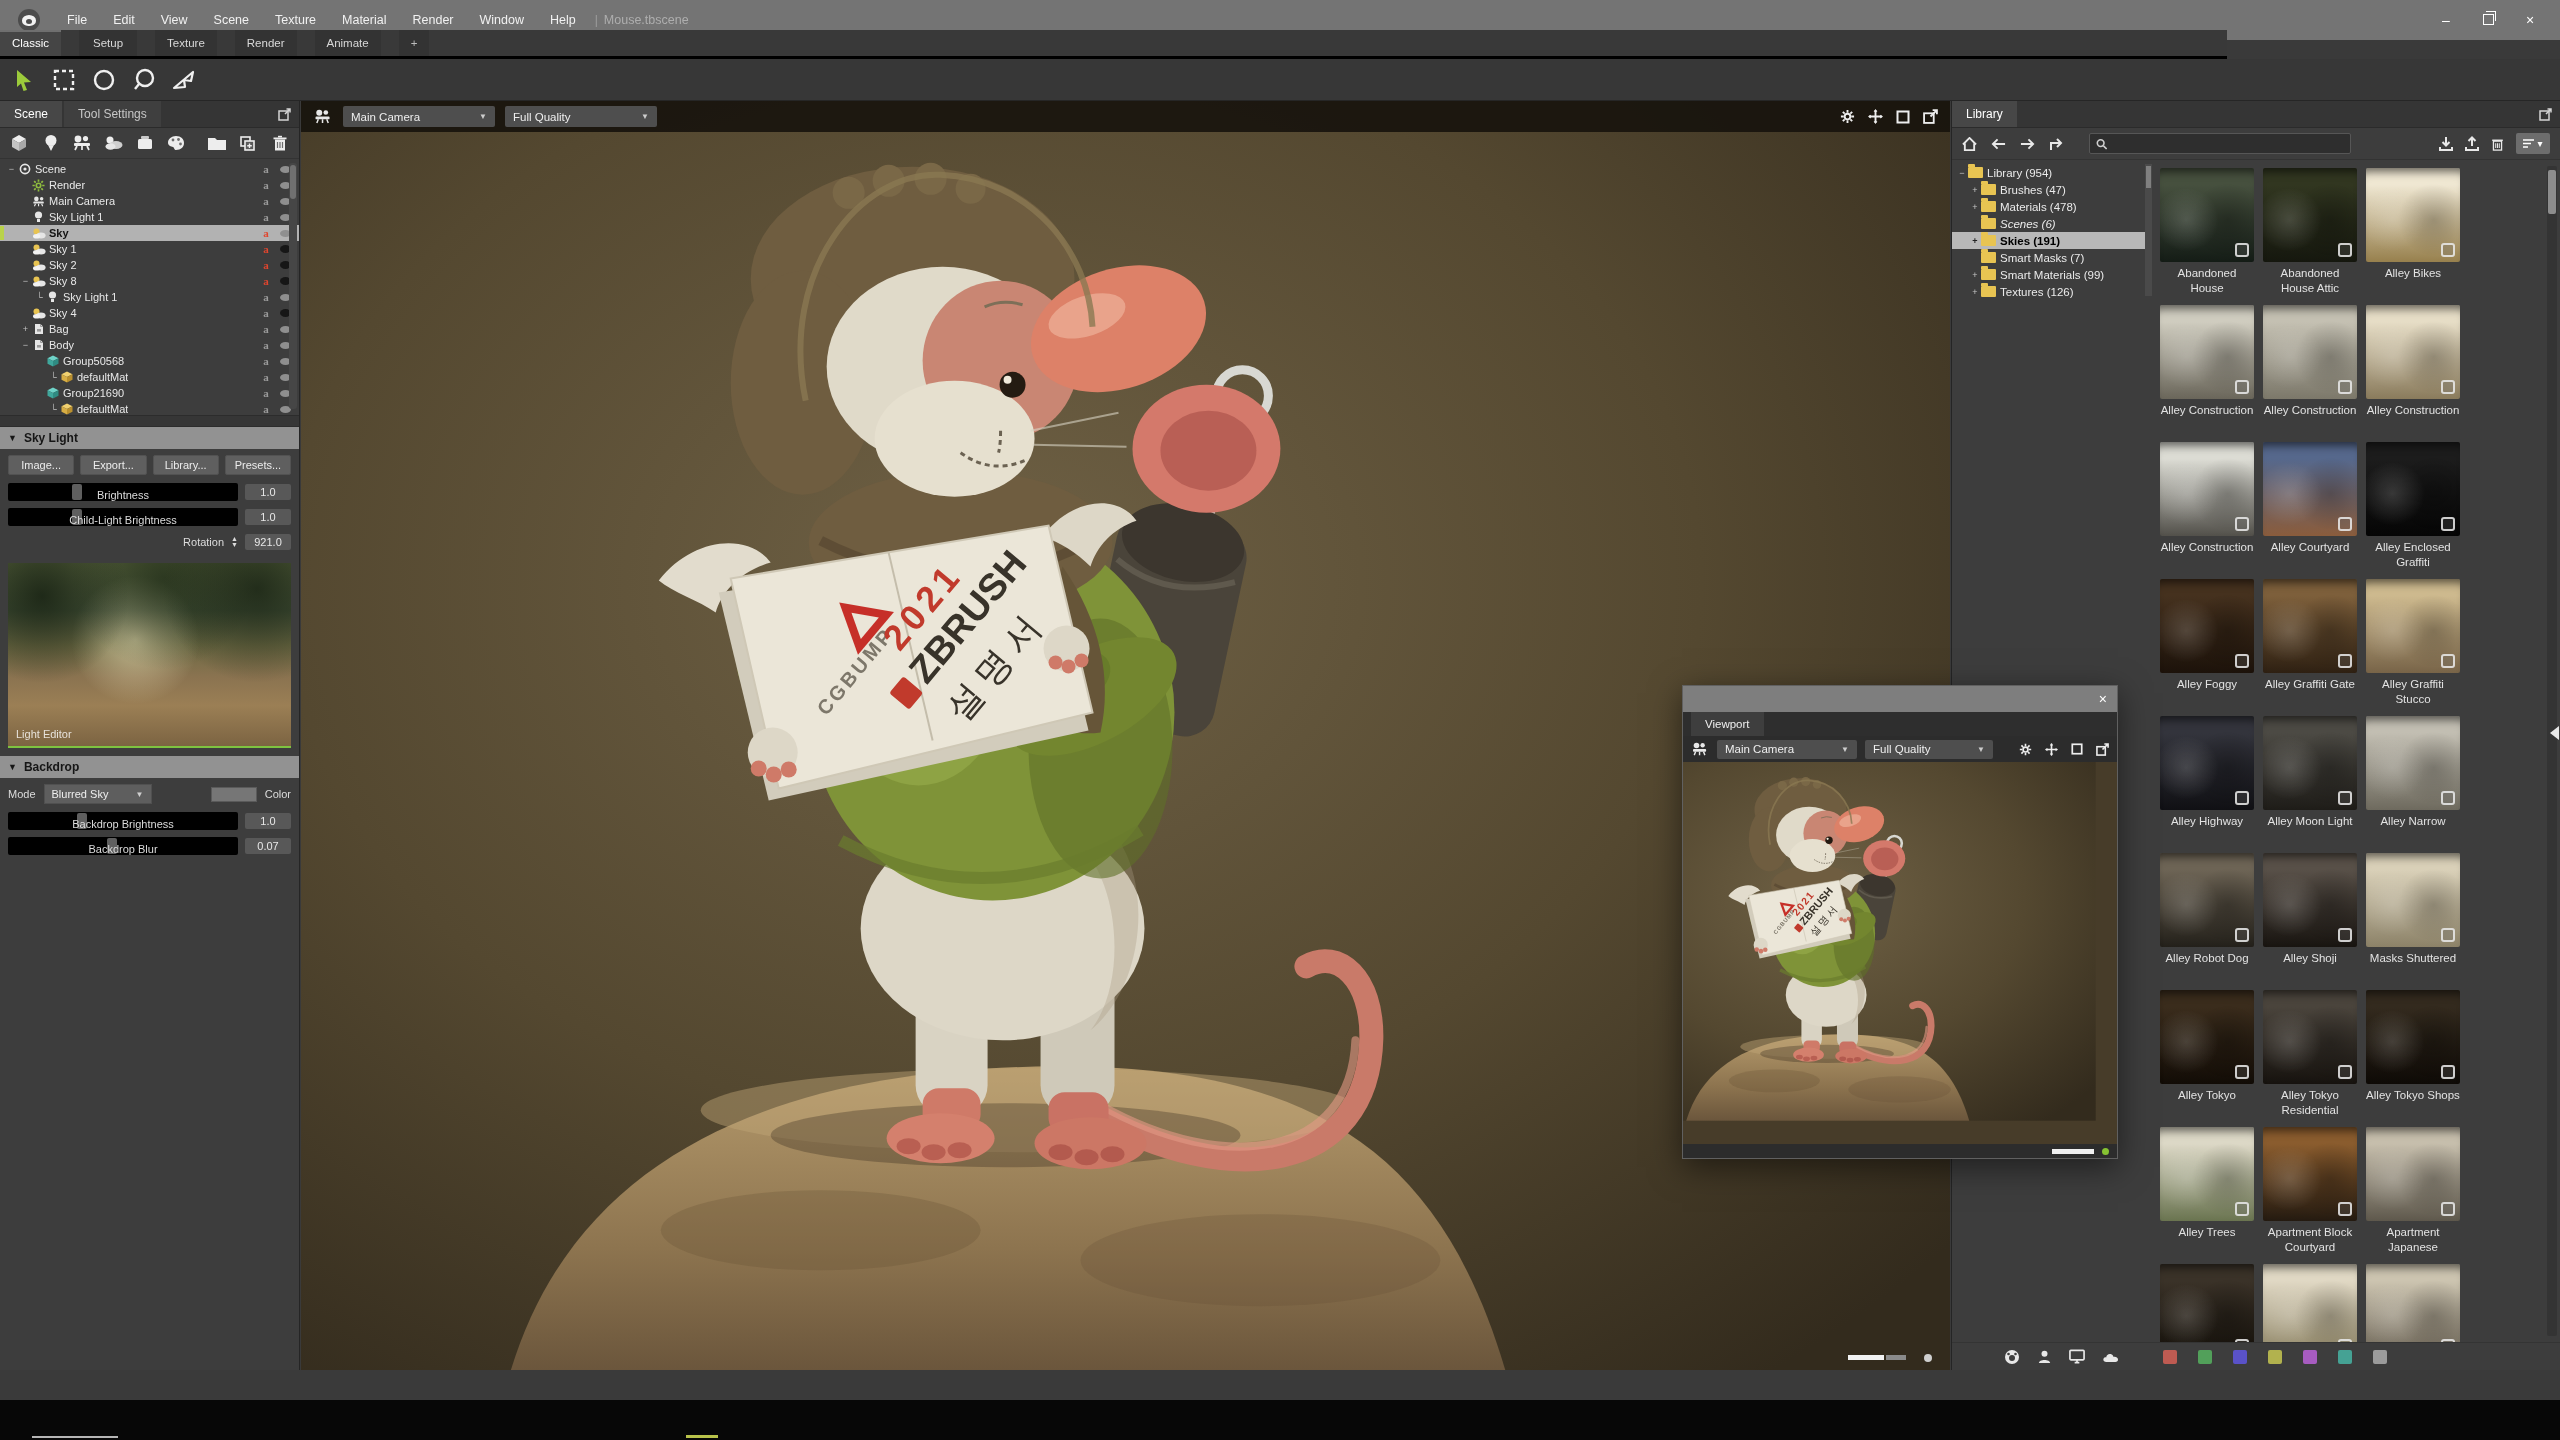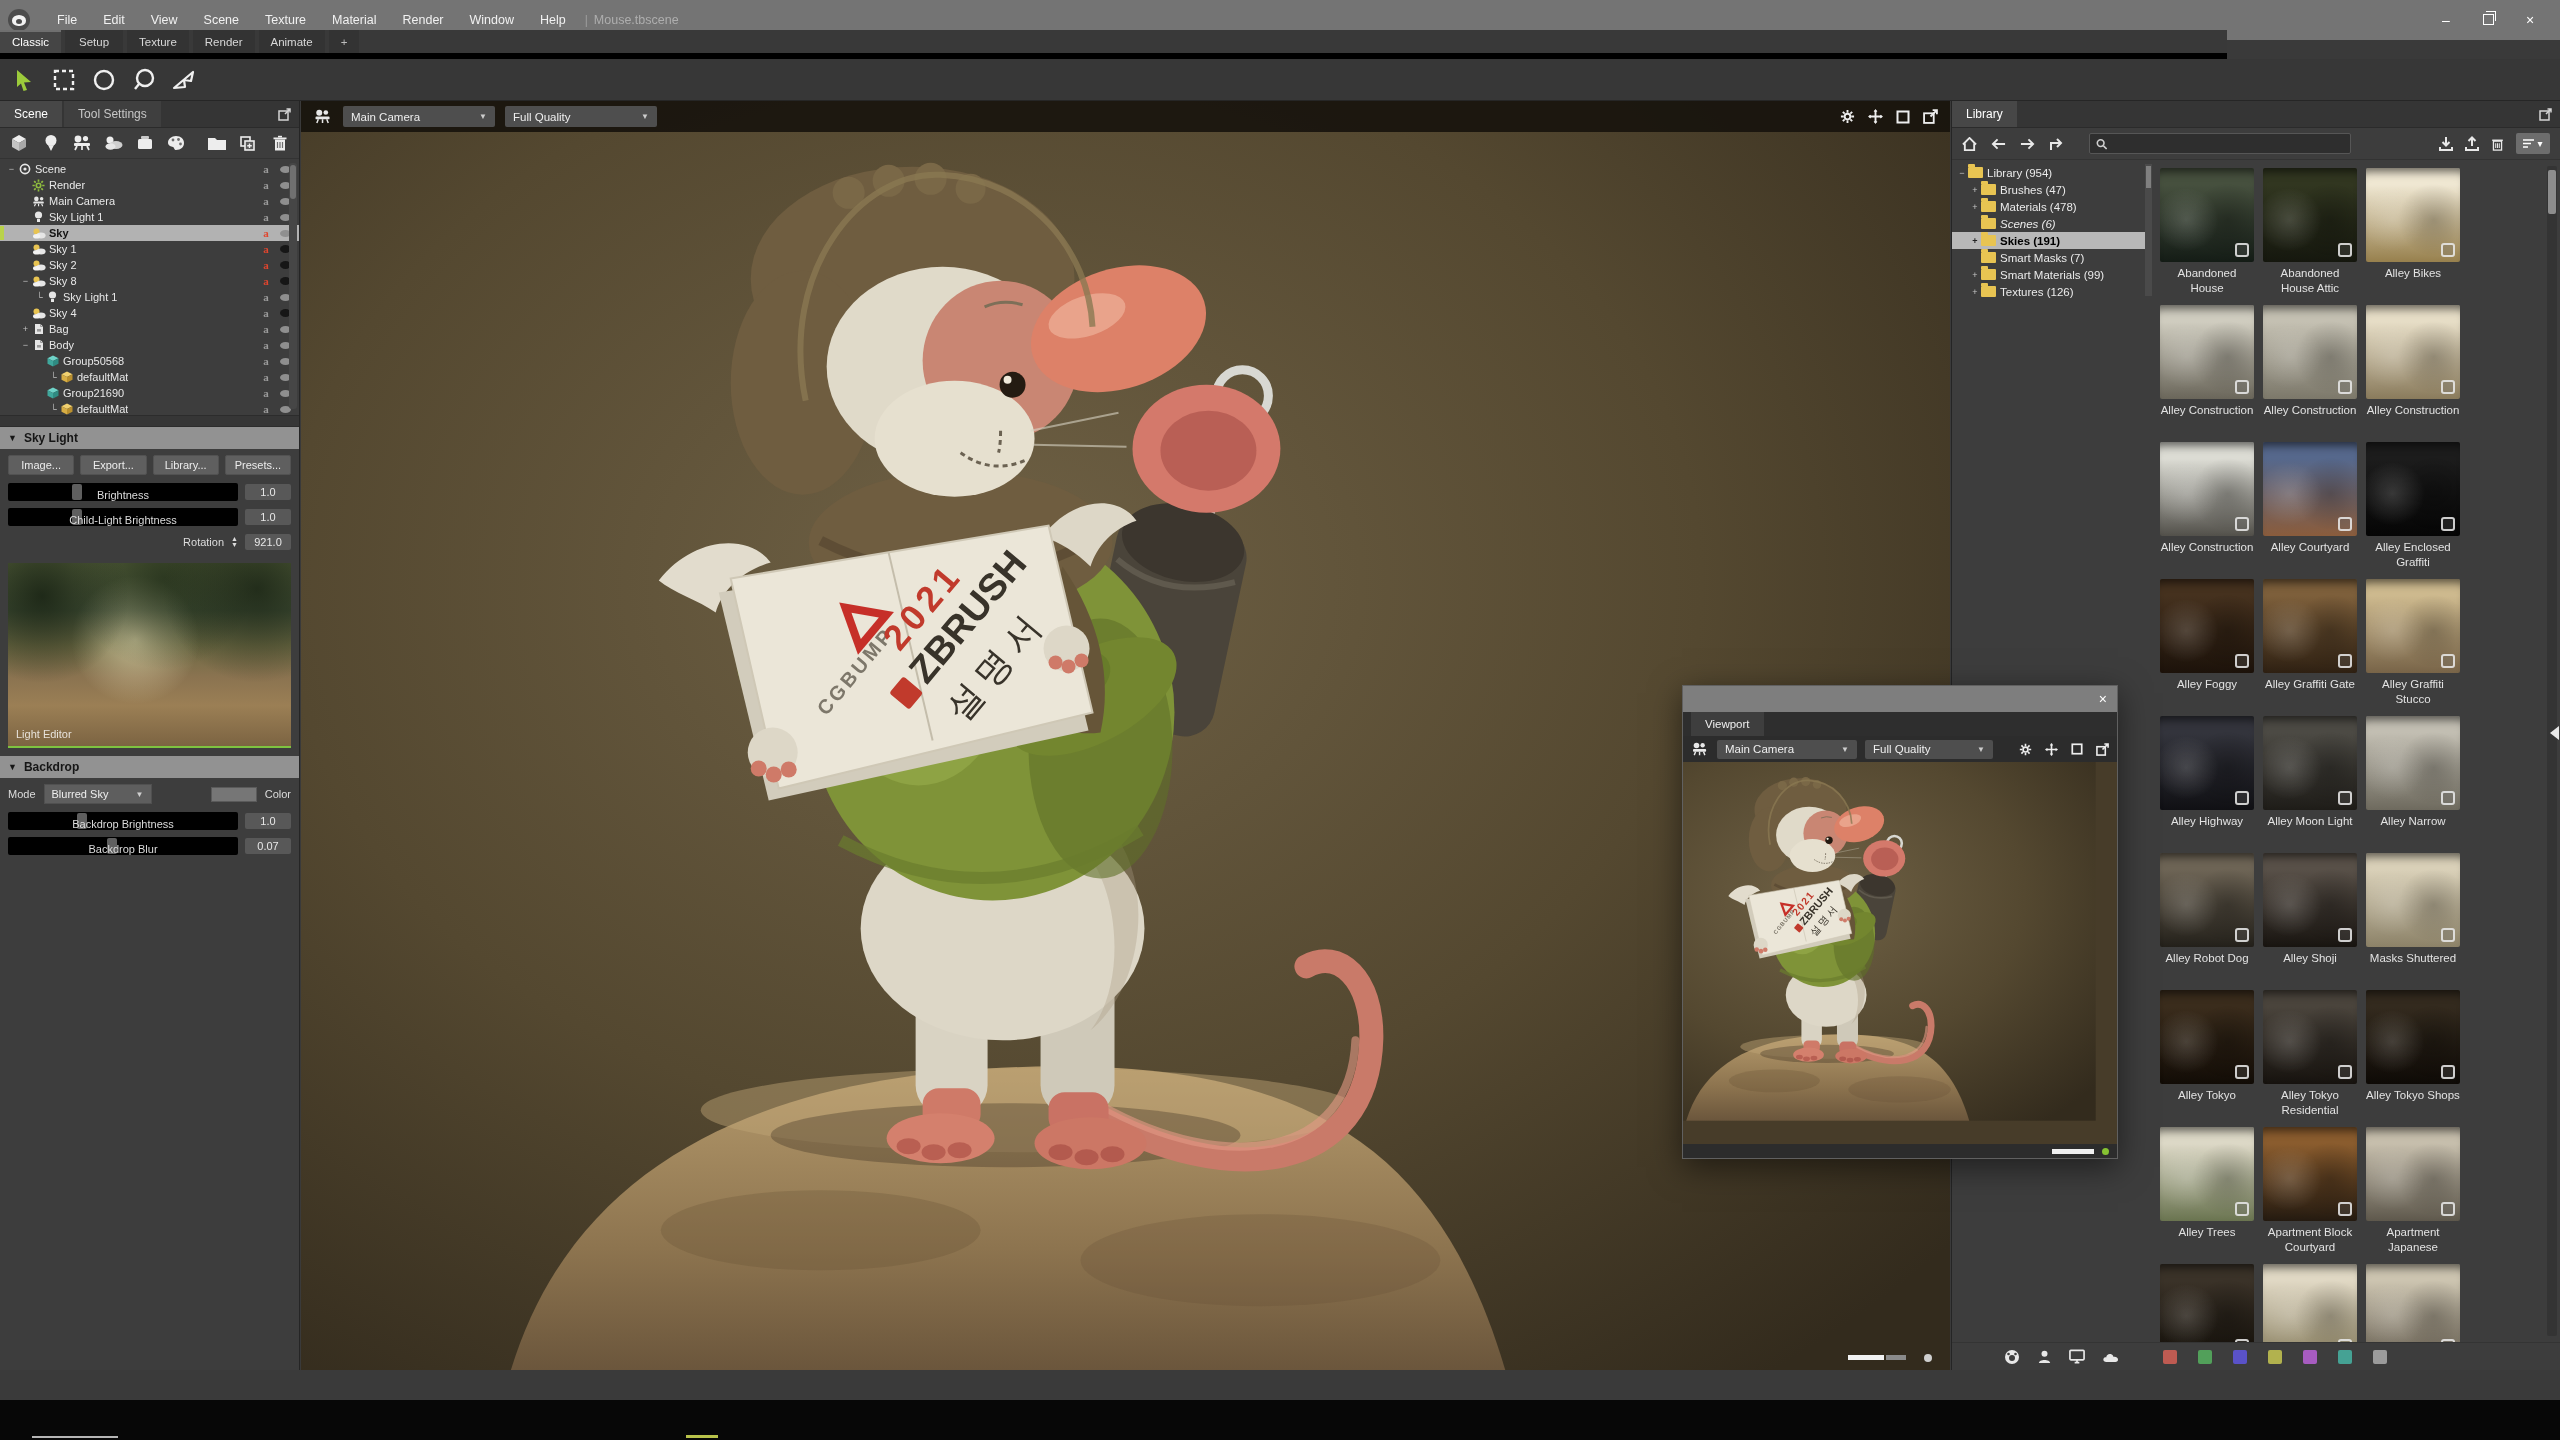--- a/index.html
+++ b/index.html
@@ -1,33 +1,33 @@
 <!DOCTYPE html>
 <html><head>
 <meta charset="utf-8">
 <style>
   * { margin:0; padding:0; box-sizing:border-box; }
   html,body { width:2560px; height:1440px; background:#222; }
   body { font-family:"Liberation Sans", sans-serif; color:#ddd; font-size:12px; -webkit-font-smoothing:antialiased; }
   #app { position:relative; width:2560px; height:1440px; overflow:hidden; background:#3a3a3a; }
 
   
-  #menubar { position:absolute; top:0; left:0; width:2560px; height:40px; background:#747474; display:flex; align-items:center; gap:0; padding-left:8px; }
+  #menubar { position:absolute; top:0; left:0; width:2560px; height:40px; background:#747474; display:flex; align-items:center; gap:0; padding-left:18px; }
   .logo-badge { width:22px; height:22px; border-radius:50%; background:#4c4c4c; position:relative; margin-right:14px; flex:0 0 auto; }
   .logo-badge:before { content:""; position:absolute; left:4px; top:6px; width:14px; height:11px; background:#f2f2f2; border-radius:50% 50% 45% 45%; }
   .logo-badge:after { content:""; position:absolute; left:8px; top:10px; width:6px; height:5px; background:#4c4c4c; border-radius:50%; }
   .menu-item { padding:0 13px; color:#f1f1f1; font-size:12.5px; cursor:default; }
   .menu-sep { color:#9d9d9d; padding:0 6px; }
   #doc-title { color:#aeaeae; font-size:12.5px; }
   #win-controls { margin-left:auto; display:flex; align-items:center; gap:26px; padding-right:22px; color:#fff; }
   #win-controls .wc { width:16px; text-align:center; font-size:14px; }
   .wc-restore { width:11px; height:11px; border:1.5px solid #fff; position:relative; display:inline-block; }
   .wc-restore:before { content:""; position:absolute; left:2px; top:-4px; width:9px; height:9px; border:1.5px solid #fff; border-bottom:none; border-left:none; }
 
-  #tabbar { position:absolute; top:30px; left:0; width:2227px; height:29px; background:#393939; border-bottom:6px solid #000000; display:flex; align-items:stretch; gap:4px; }
+  #tabbar { position:absolute; top:30px; left:0; width:2227px; height:29px; background:#393939; border-bottom:3px solid #000000; display:flex; align-items:stretch; gap:18px; }
   .main-tab { min-width:58px; padding:0 12px; display:flex; align-items:center; justify-content:center; background:#333333; color:#d8d8d8; font-size:11.5px; }
   .main-tab.selected { background:#454545; color:#fff; box-shadow:inset 0 2px 0 #6f6f6f; }
   .main-tab.add { min-width:26px; color:#bdbdbd; }
 
   #toolrow { position:absolute; top:59px; left:0; width:2560px; height:42px; background:#373737; border-bottom:1px solid #262626; display:flex; align-items:center; gap:12px; padding-left:10px; }
   .tool-btn { width:28px; height:28px; display:flex; align-items:center; justify-content:center; }
 
   
   .panel-tabs { height:27px; display:flex; align-items:stretch; background:#353535; border-bottom:1px solid #2b2b2b; }
   .panel-tab { padding:0 14px; display:flex; align-items:center; font-size:12px; color:#c7c7c7; background:#3f3f3f; margin-right:2px; }

